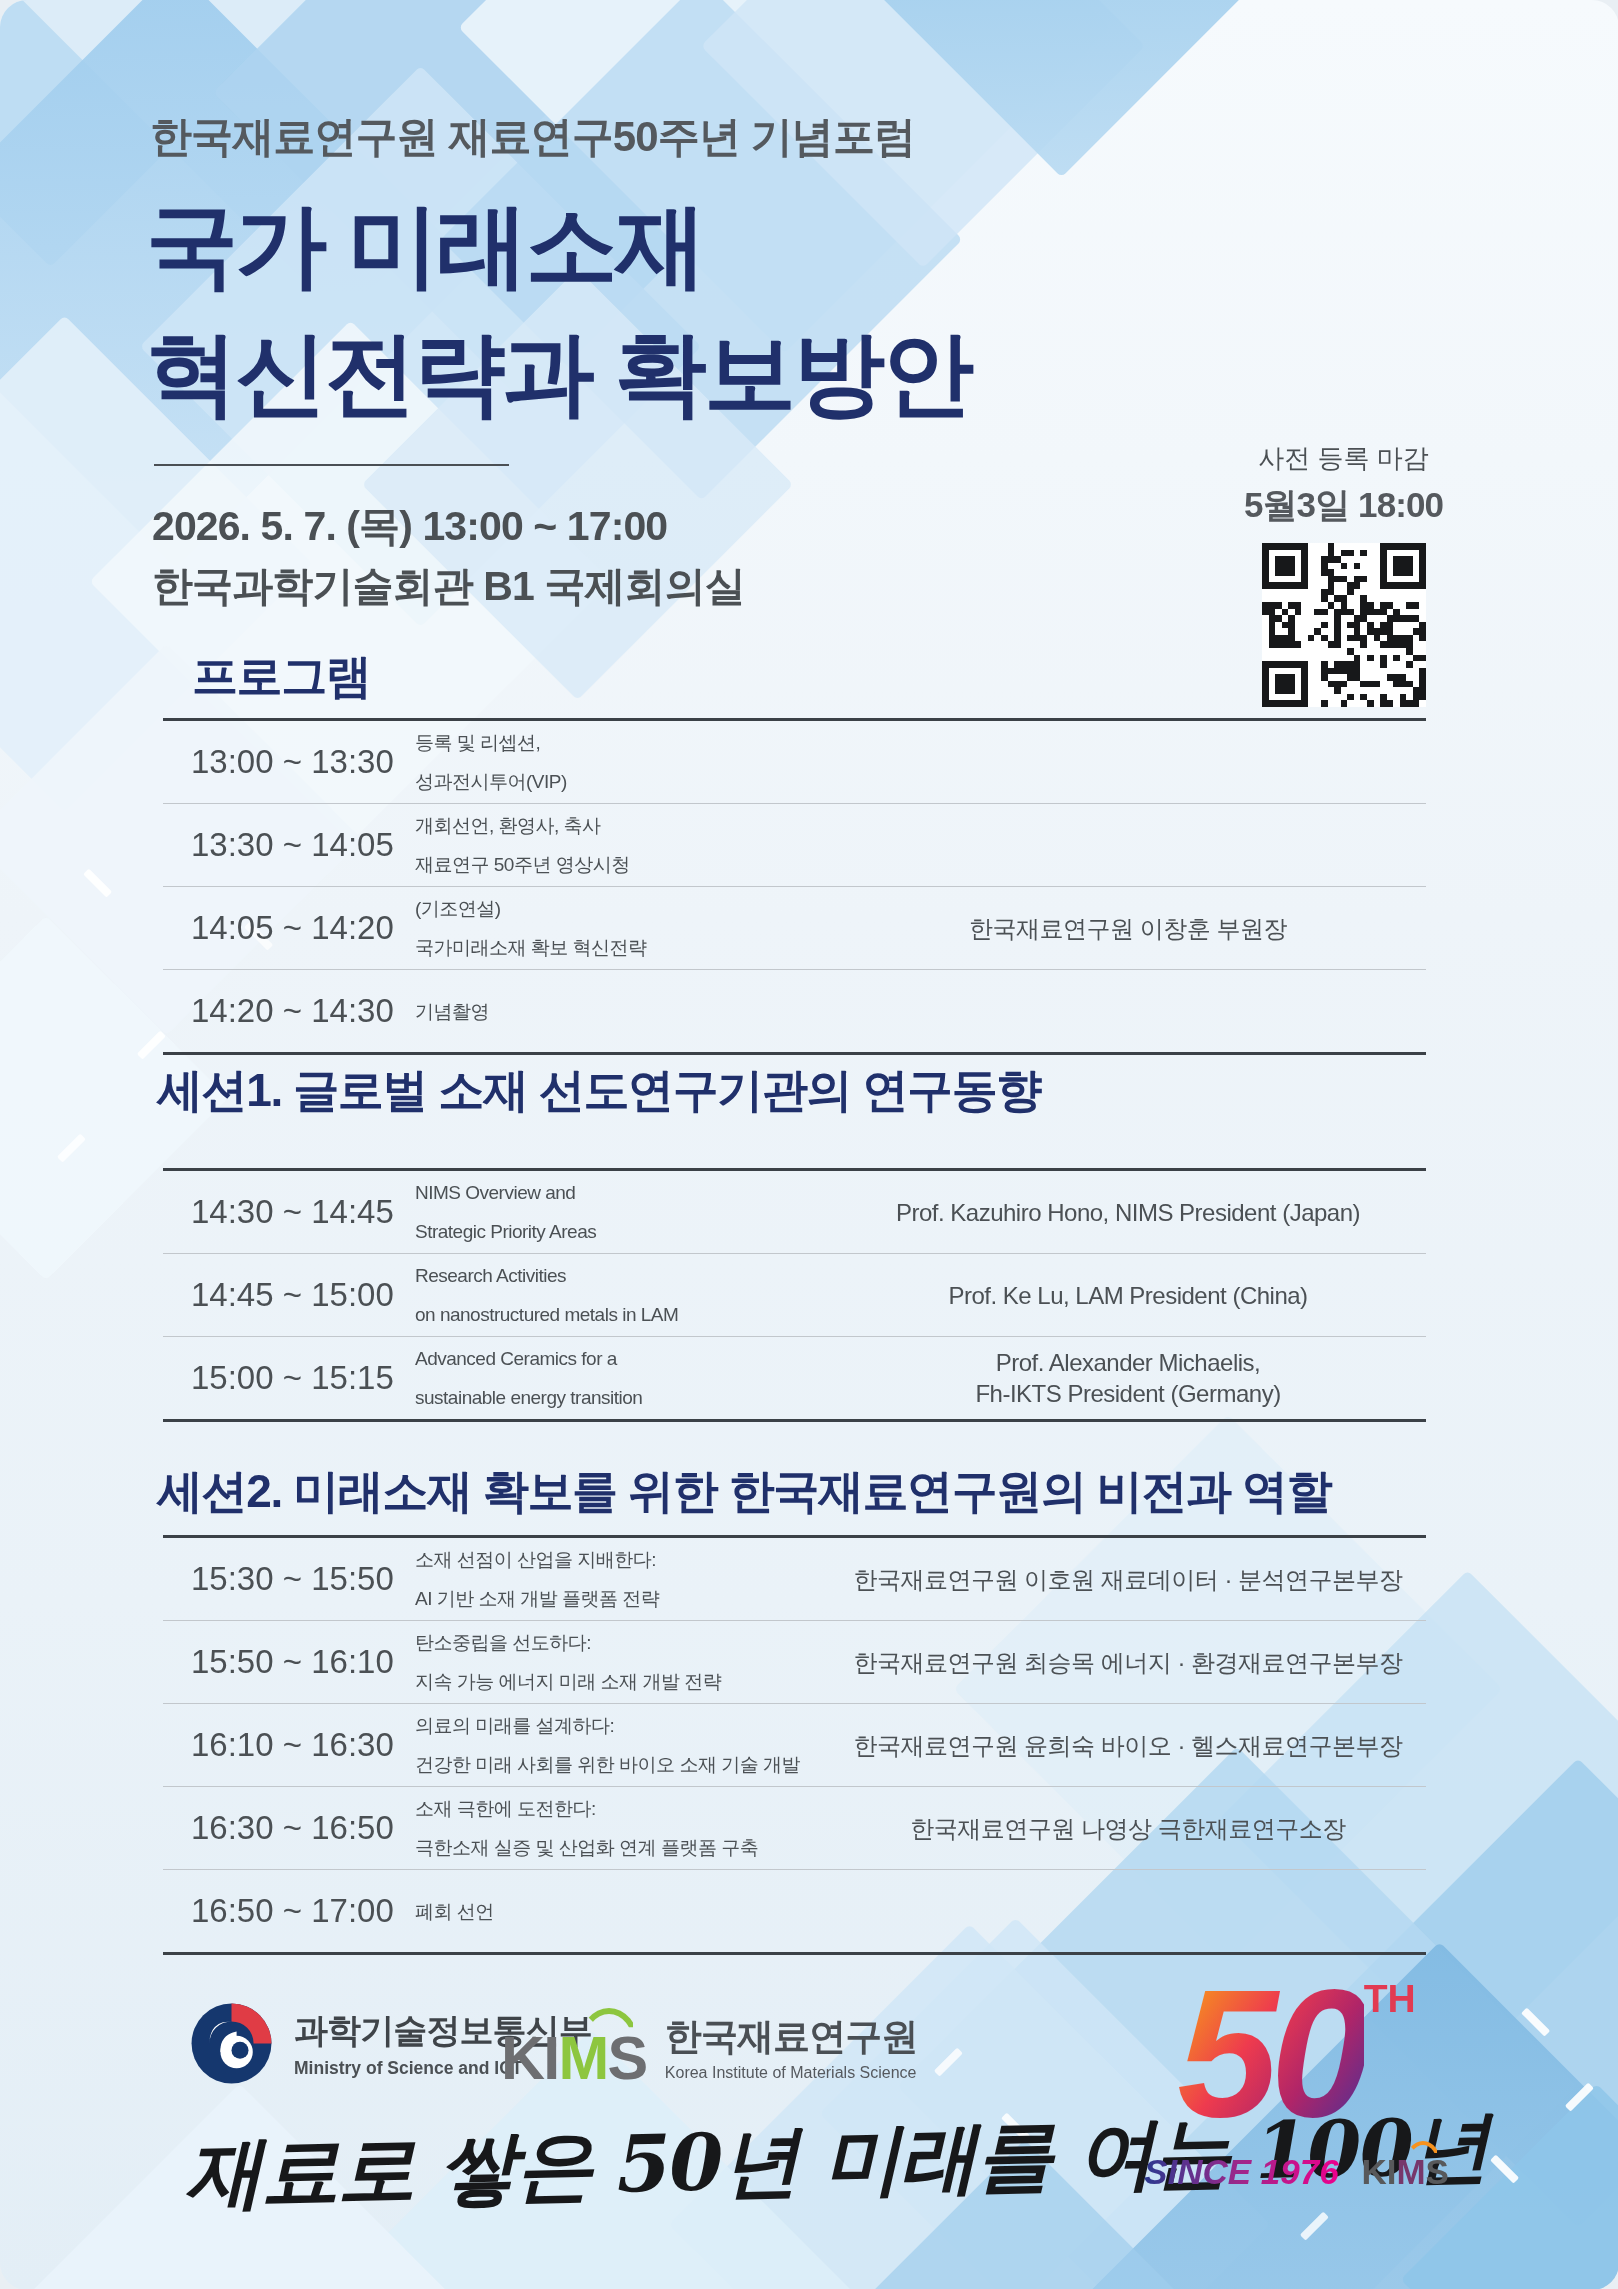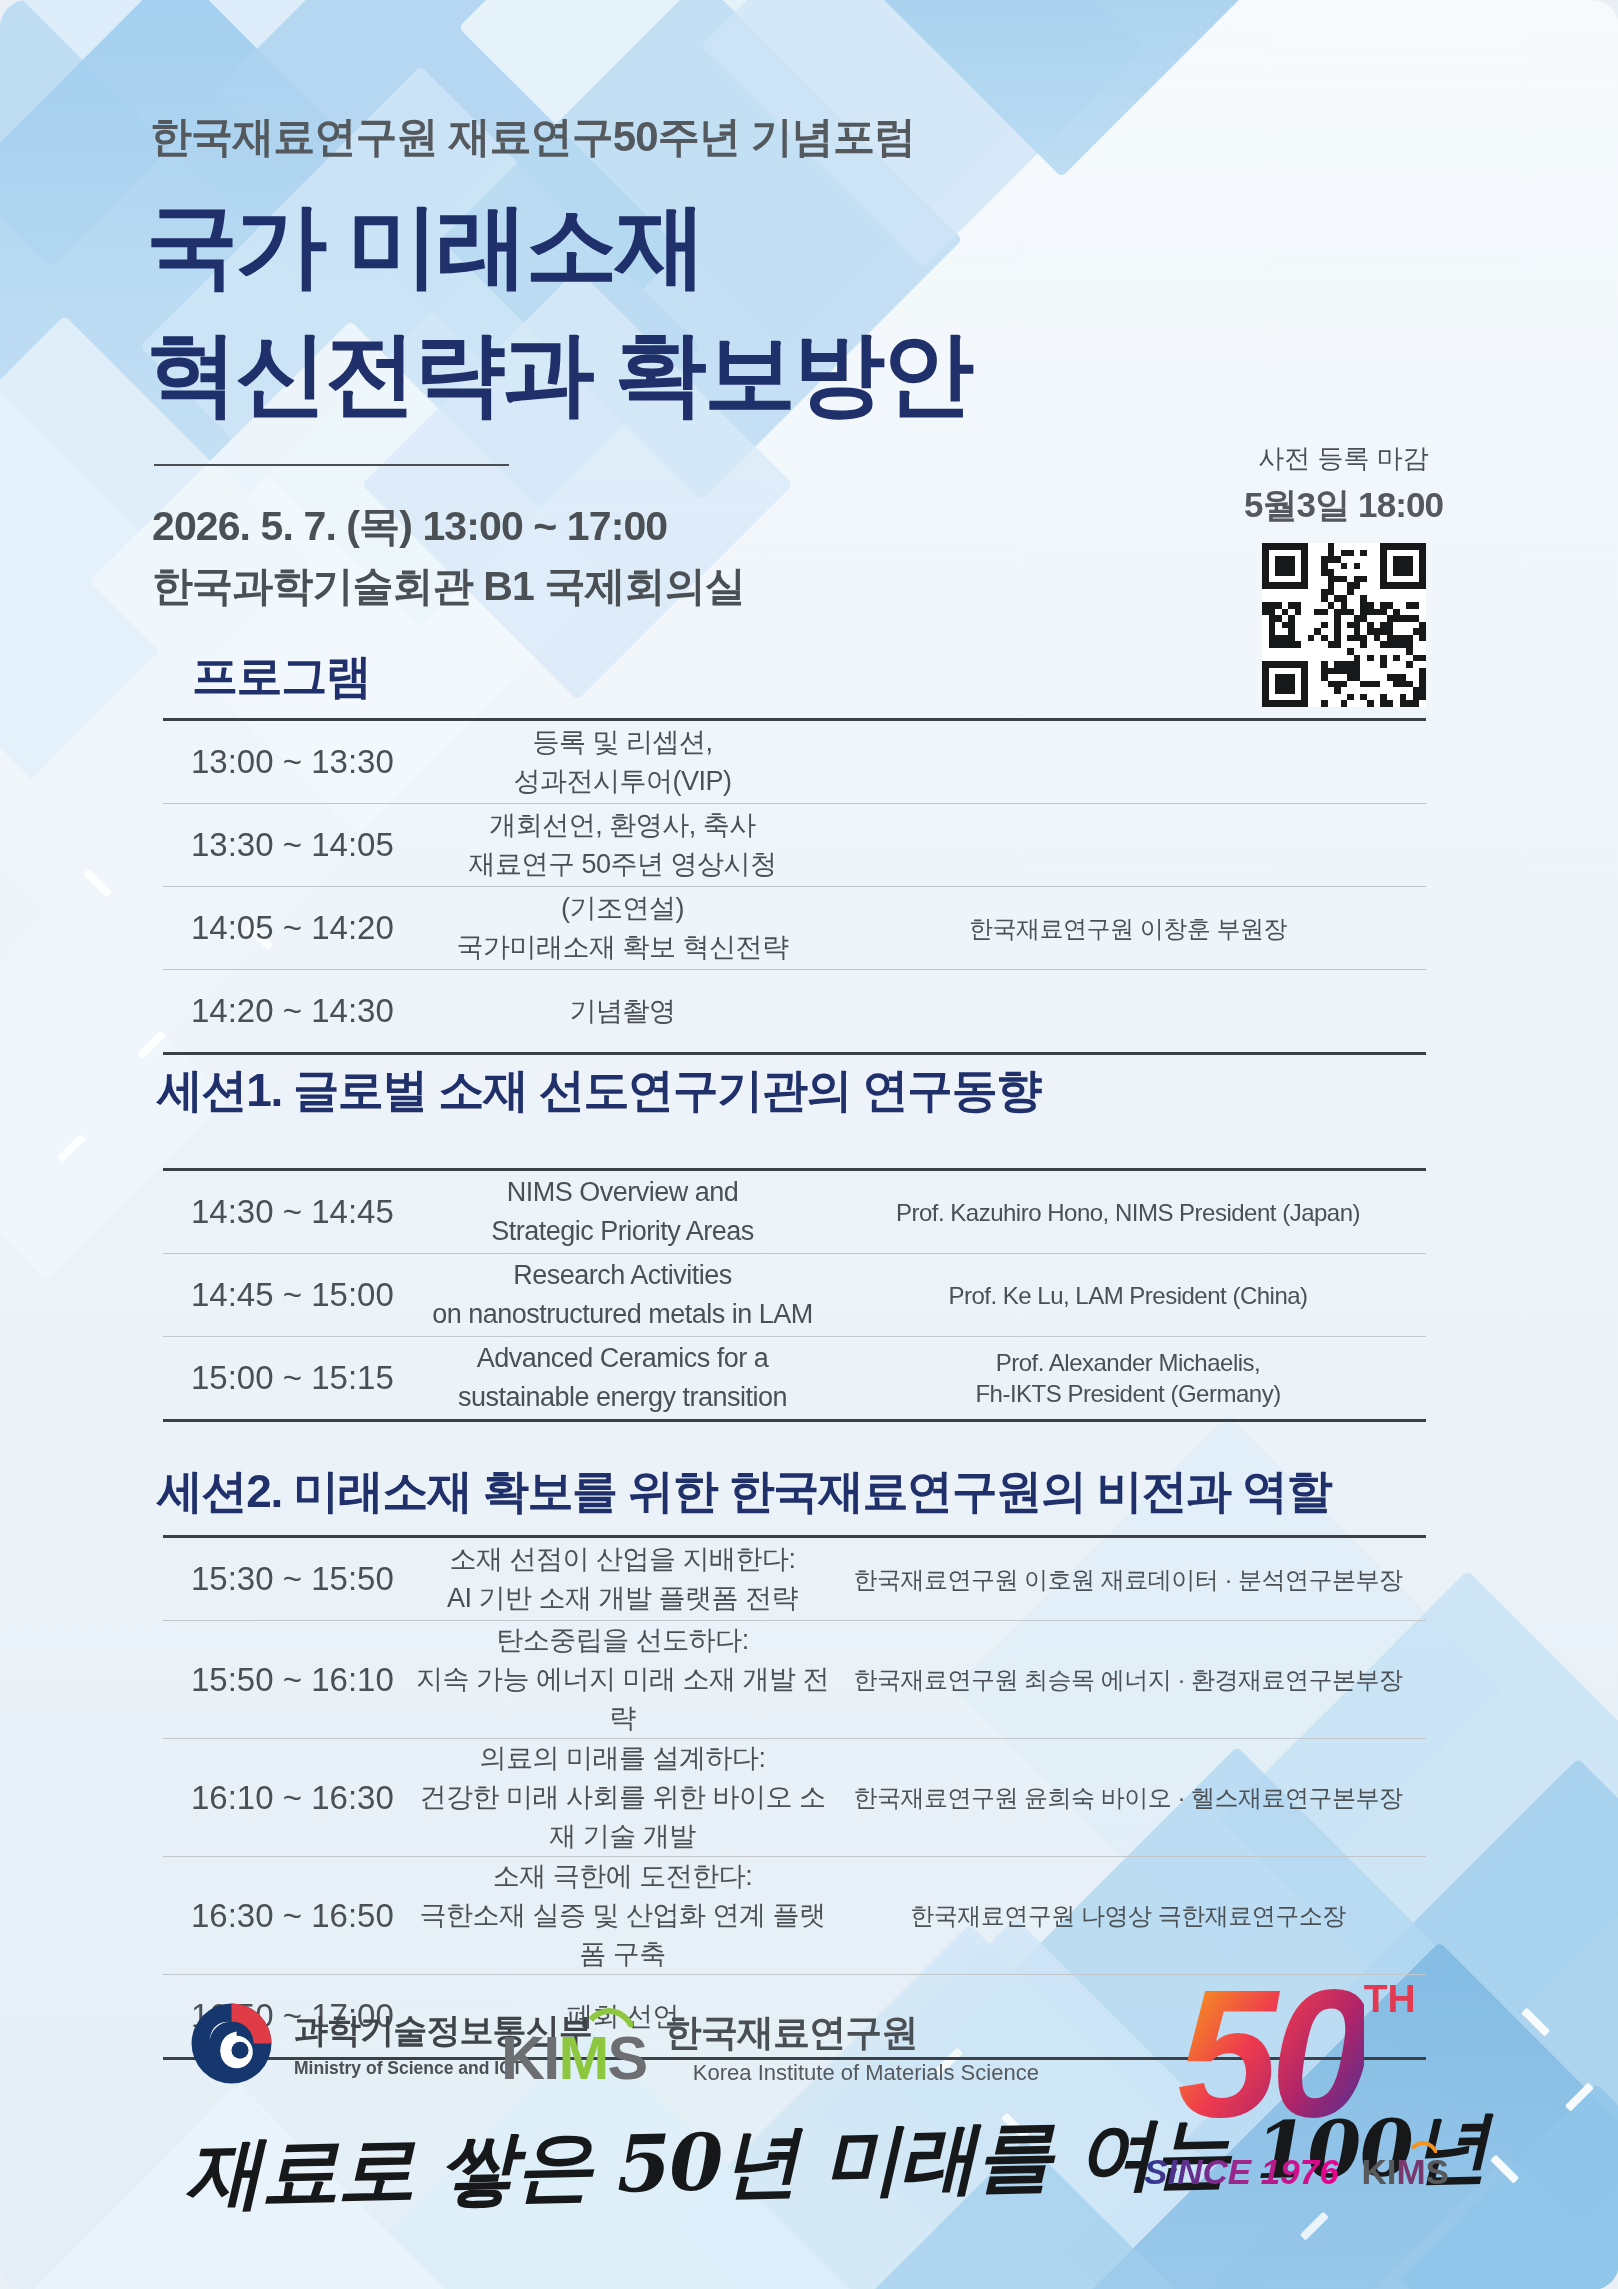--- a/index.html
+++ b/index.html
@@ -24,37 +24,37 @@
   .reg .dl{font-size:35px;color:#55595e;font-weight:700;margin-top:5.5px;letter-spacing:-0.9px;}
   .reg .qr{margin:14.8px auto 0;width:164px;height:164px;background:#fff;}
   
   .sec-h{position:absolute;font-size:46px;font-weight:800;color:#20306b;letter-spacing:-1.4px;}
   
   .tbl{position:absolute;left:163px;width:1263px;border-top:3.7px solid #3b4147;border-bottom:3.7px solid #3b4147;}
   .trow{display:flex;align-items:center;min-height:82px;}
   .trow + .trow{border-top:0.9px solid #c2c7cc;}
   .tcell{color:#4b5054;}
   .tcell.time{width:224px;padding-left:28px;font-size:33px;letter-spacing:0;}
-  .tcell.item{width:415px;text-align:center;font-size:27px;line-height:39px;letter-spacing:-0.5px;}
+  .tcell.item{width:415px;text-align:left;font-size:19px;line-height:39px;letter-spacing:-0.5px;}
   .tcell.speaker{flex:1;text-align:center;font-size:24px;line-height:31px;letter-spacing:-0.5px;}
   .line{display:block;}
   
   .ministry{position:absolute;left:189px;top:2001px;display:flex;align-items:center;}
   .ministry .emblem{width:85px;height:85px;}
   .ministry .mtxt{margin-left:20px;}
   .ministry .ko{font-size:34px;font-weight:700;color:#3f4449;letter-spacing:-0.9px;}
   .ministry .en{font-size:17.5px;font-weight:700;color:#4b5054;margin-top:3.7px;}
   .kimslogo{position:absolute;left:501px;top:2001px;display:flex;align-items:center;}
   .kims-word{position:relative;font-size:61px;font-weight:800;color:#6d6e71;letter-spacing:-1.8px;padding-top:22px;}
   .kims-word .green{color:#8dc63f;}
   .arc{position:absolute;width:48px;height:24px;border:6.5px solid transparent;border-top-color:#8dc63f;
        border-radius:50% 50% 0 0/100% 100% 0 0;top:7.4px;left:78px;}
   .kims-names{margin-left:18.5px;}
   .kims-names .ko{font-size:37px;font-weight:700;color:#4a4f54;letter-spacing:-0.9px;}
-  .kims-names .en{font-size:22px;color:#55595e;margin-top:2.8px;margin-left:28px;}
+  .kims-names .en{font-size:16px;color:#55595e;margin-top:2.8px;}
   
   .slogan{position:absolute;left:185px;top:2114px;width:812px;font-family:"DejaVu Serif","Liberation Serif",serif;
           font-style:italic;font-weight:bold;font-size:78px;color:#17181a;letter-spacing:-1.8px;transform:rotate(-1.2deg);white-space:nowrap;}
   
   .anniv{position:absolute;left:1144px;top:1975px;width:305px;text-align:center;}
   .num50{display:inline-block;font-size:181px;line-height:157px;font-weight:800;font-style:italic;letter-spacing:-7.4px;
          background:linear-gradient(125deg,#f6921e 8%,#ee3b4e 40%,#b02568 68%,#562e91 96%);
          -webkit-background-clip:text;background-clip:text;color:transparent;}
   .th{display:inline-block;vertical-align:top;font-size:39px;font-weight:800;color:#e23a52;margin-top:1.8px;letter-spacing:0;}
   .anniv-sub{margin-top:20px;font-size:35px;font-weight:800;font-style:italic;letter-spacing:0;white-space:nowrap;}

